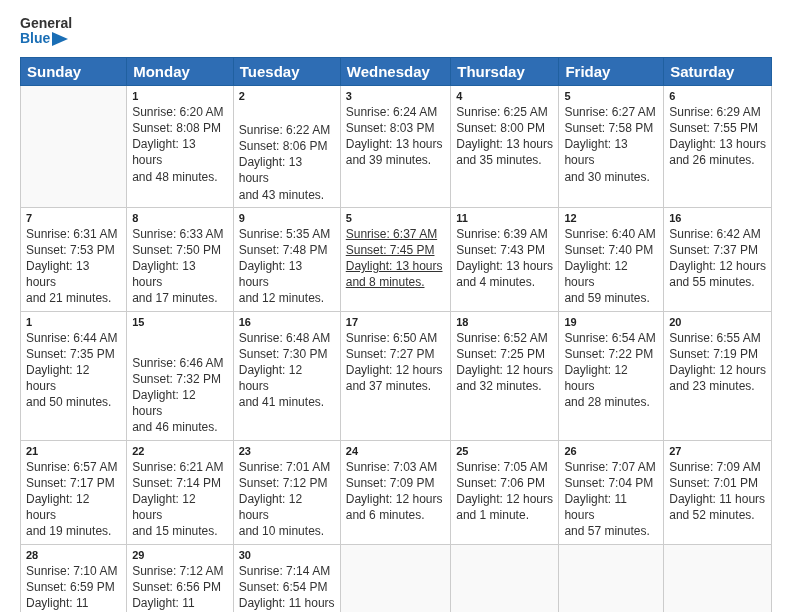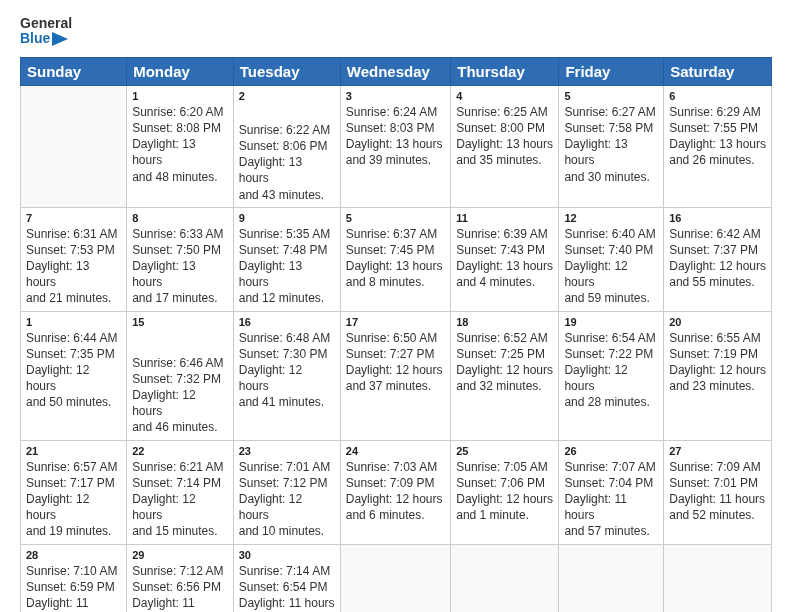--- a/index.html
+++ b/index.html
@@ -175,21 +175,21 @@
           </td>
           <td>
             <div class="day-number">9</div>
             <div class="day-info" style="white-space: pre-line;">Sunrise: 5:35 AM
 Sunset: 7:48 PM
 Daylight: 13 hours
 and 12 minutes.</div>
           </td>
           <td>
             <div class="day-number">5</div>
-            <div class="day-info" style="white-space: pre-line;">Sunrise: 6:37 AM
+            <div class="day-info" style="white-space: pre-line; text-decoration: underline;">Sunrise: 6:37 AM
 Sunset: 7:45 PM
 Daylight: 13 hours
 and 8 minutes.</div>
           </td>
           <td>
             <div class="day-number">11</div>
             <div class="day-info" style="white-space: pre-line;">Sunrise: 6:39 AM
 Sunset: 7:43 PM
 Daylight: 13 hours
 and 4 minutes.</div>

